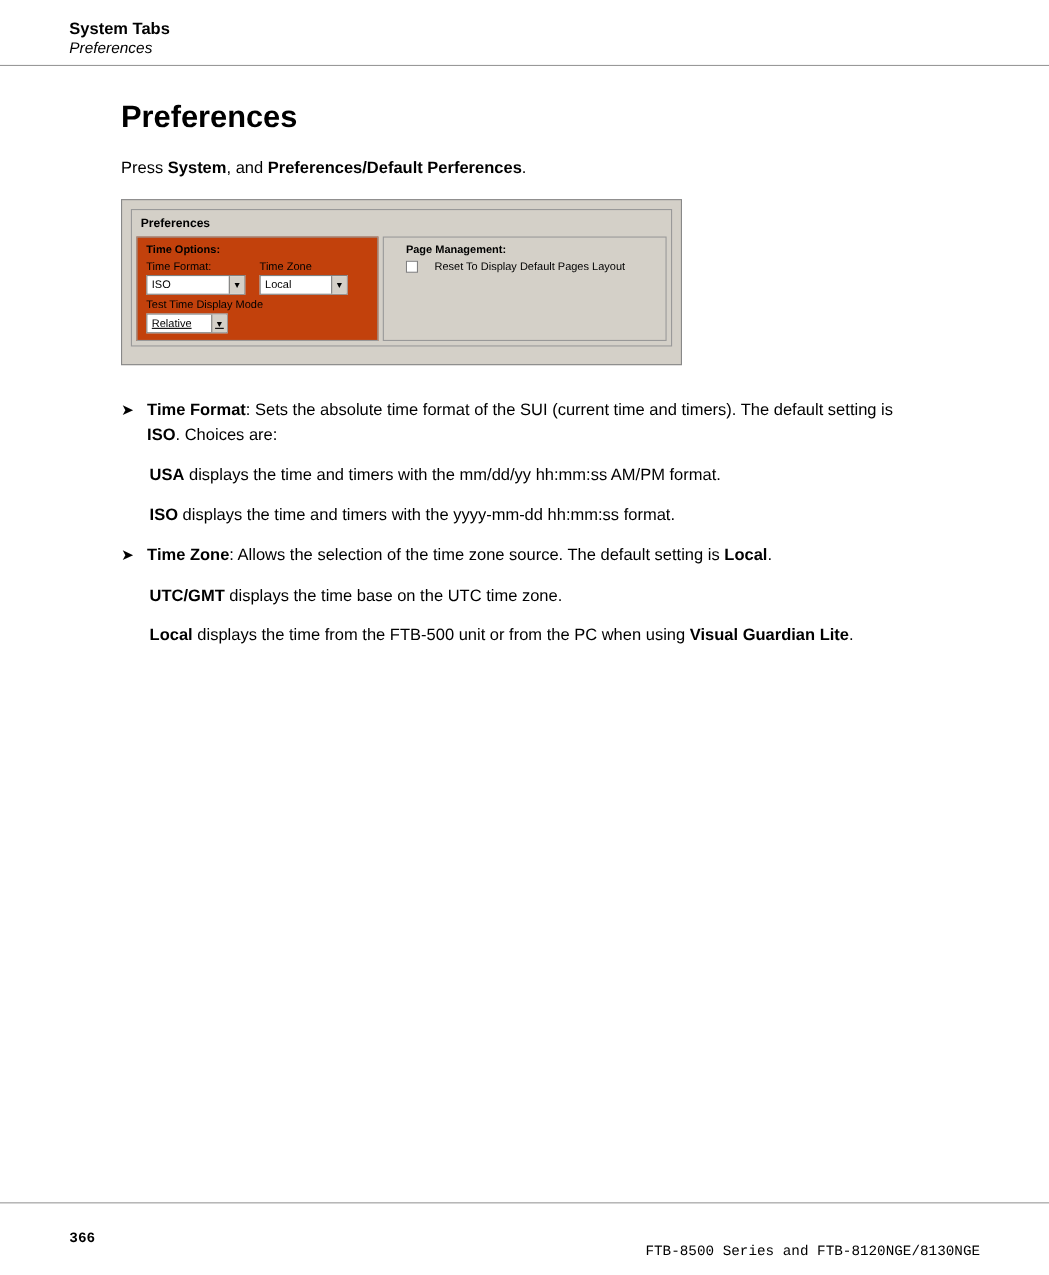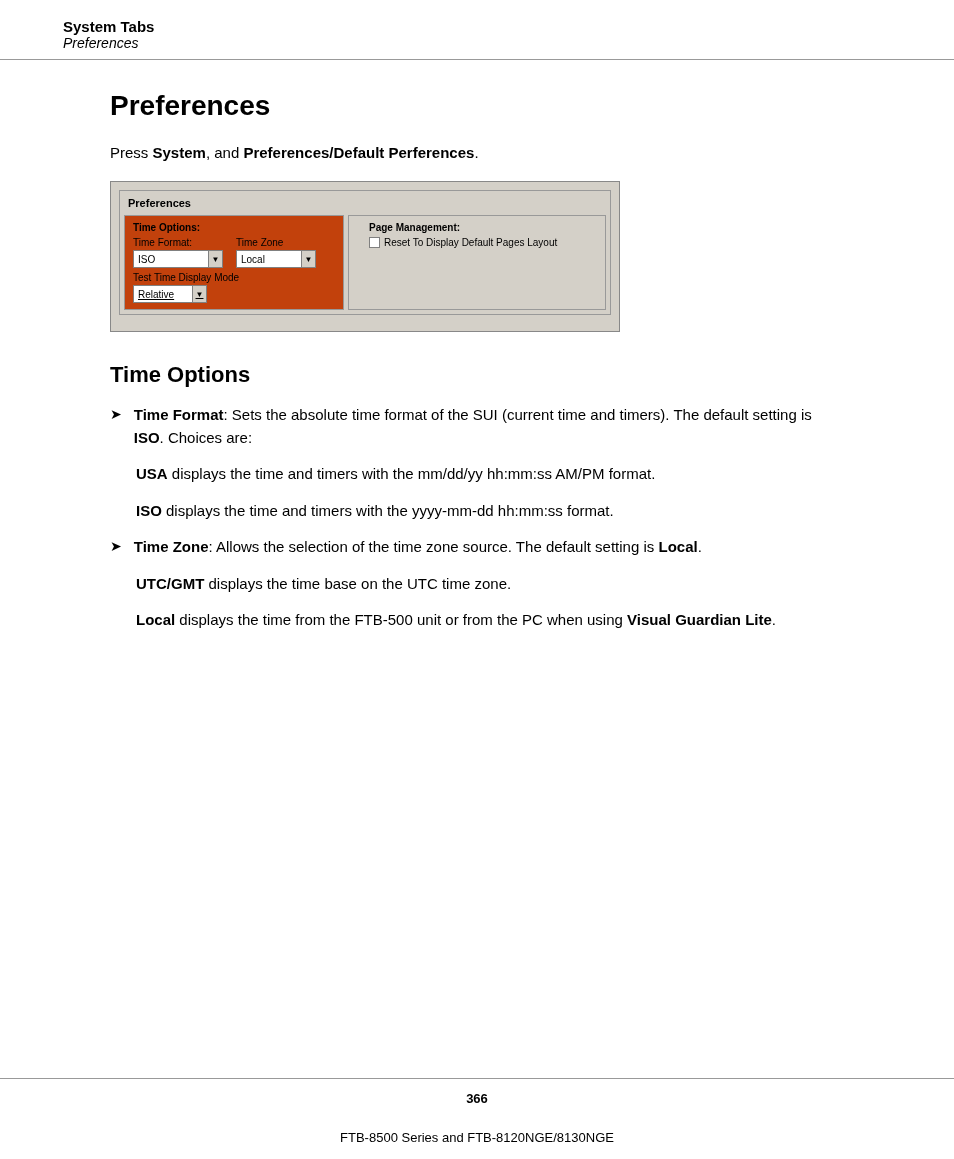--- a/index.html
+++ b/index.html
@@ -119,21 +119,21 @@
       align-items: center;
       justify-content: center;
       font-size: 8px;
     }
     .select-iso { width: 90px; }
     .select-local { width: 80px; }
     .select-relative { width: 74px; text-decoration: underline; }
     .checkbox-row {
       display: flex;
       align-items: center;
-      gap: 4px;
+      gap: 15px;
       font-size: 10px;
       margin-top: 4px;
     }
     .checkbox-box {
       width: 11px;
       height: 11px;
       border: 1px solid #808080;
       background: #fff;
       flex-shrink: 0;
     }
@@ -174,23 +174,22 @@
     .footer {
       position: absolute;
       bottom: 0;
       left: 0;
       right: 0;
       padding: 12px 63px 14px 63px;
       border-top: 1px solid #999;
       display: flex;
       justify-content: space-between;
       align-items: center;
-      font-family: Liberation Sans, sans-serif;
+      font-family: Liberation Mono, monospace;
       font-size: 13px;
-      flex-direction: column;
     }
     .footer-page {
       font-weight: bold;
     }
     .footer-product {
       font-size: 13px;
       color: #000000;
       margin-top: 24px;
     }
   </style>
@@ -246,21 +245,20 @@
           <div class="dialog-section-label">Page Management:</div>
           <div class="checkbox-row">
             <div class="checkbox-box"></div>
             <span>Reset To Display Default Pages Layout</span>
           </div>
         </div>
       </div>
     </div>
   </div>
 
-  <div class="section-heading">Time Options</div>
 
   <div class="bullet-item">
     <span class="bullet-arrow">➤</span>
     <div class="bullet-content">
       <span class="bold">Time Format</span><span>: Sets the absolute time format of the SUI (current time and timers). The default setting is </span><span class="bold">ISO</span><span>. Choices are:</span>
     </div>
   </div>
 
   <div class="sub-paragraph">
     <span class="bold">USA</span><span> displays the time and timers with the mm/dd/yy hh:mm:ss AM/PM format.</span>

